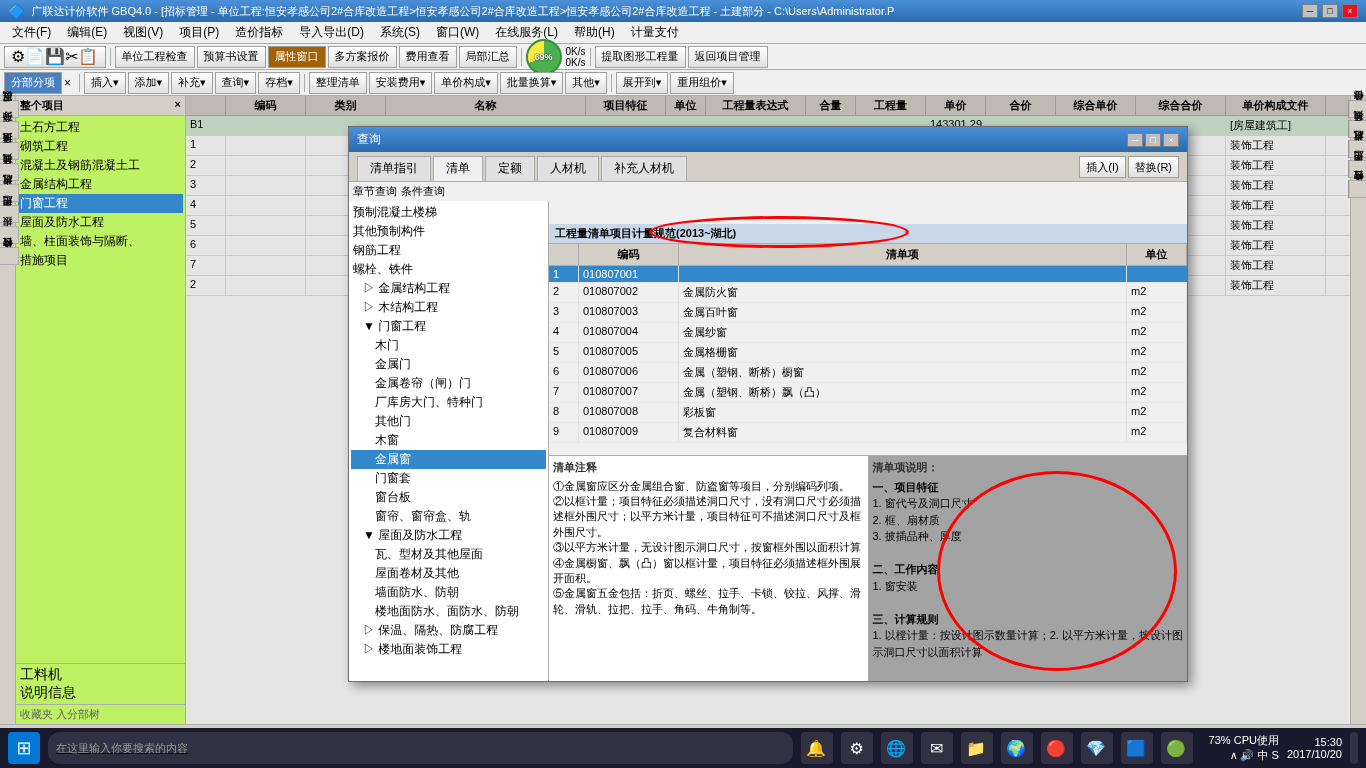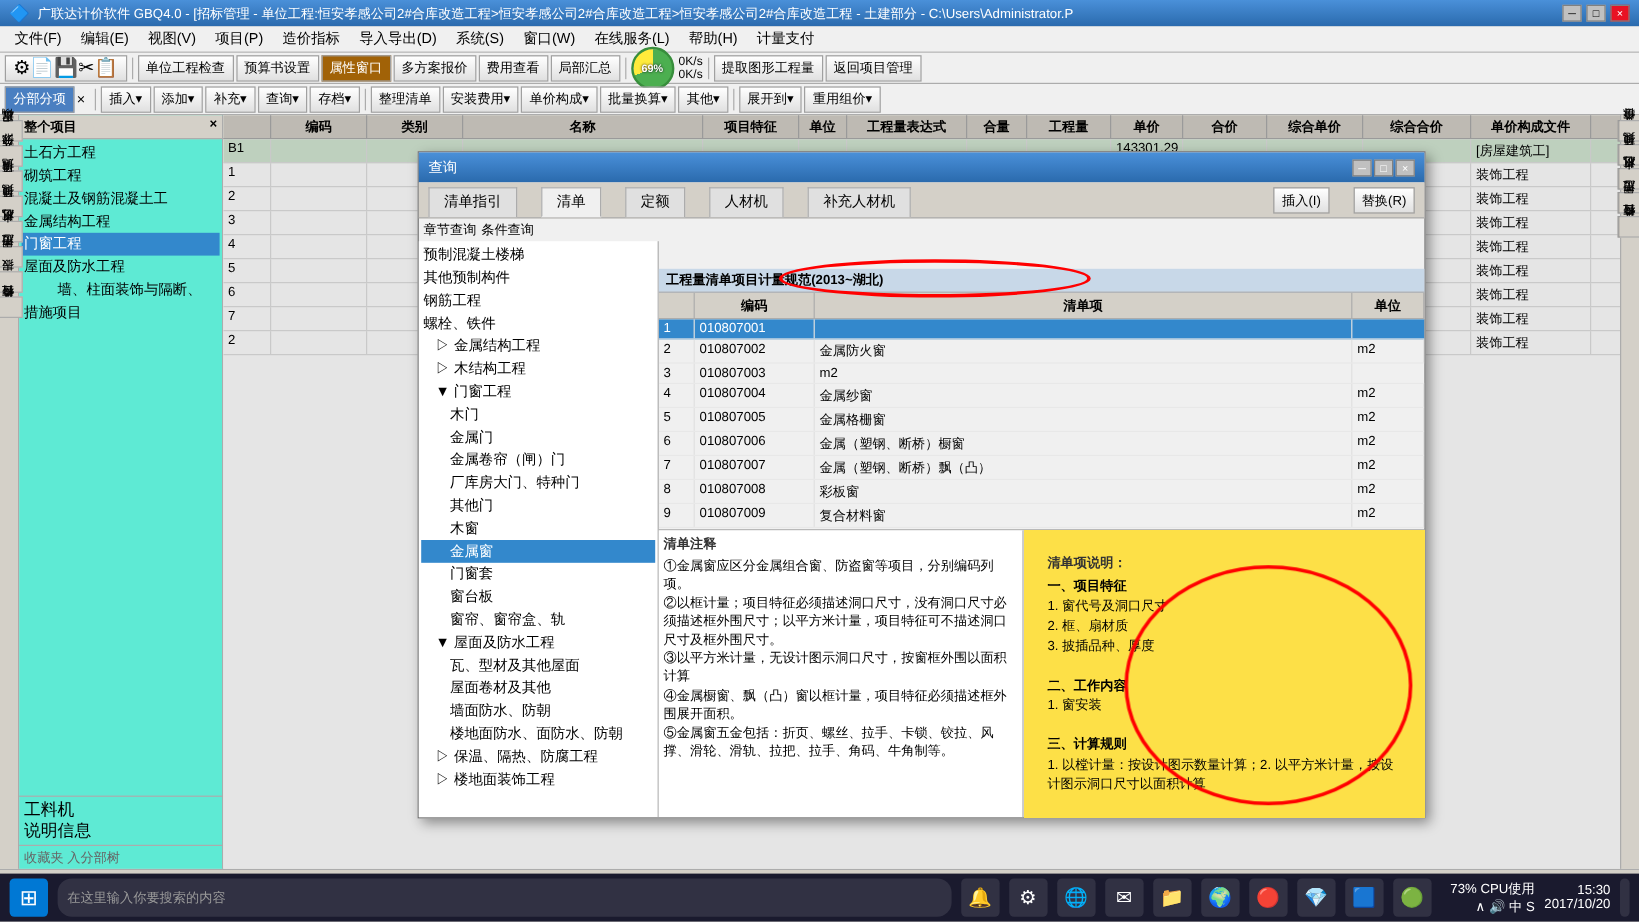--- a/index.html
+++ b/index.html
@@ -86,21 +86,21 @@
       cursor: pointer;
       background: #d4d0c8;
       border: 1px solid #acacac;
       margin-bottom: 2px;
       white-space: nowrap;
     }
 
     
     .left-tree {
       width: 170px;
-      background: #5eead4;
+      background: #bef264;
       border-right: 1px solid #acacac;
       display: flex;
       flex-direction: column;
     }
     .left-tree-header {
       background: #d4d0c8;
       padding: 2px 4px;
       font-weight: bold;
       font-size: 11px;
       border-bottom: 1px solid #acacac;
@@ -221,21 +221,21 @@
       font-size: 12px;
     }
     .dialog-title-btns { display: flex; gap: 2px; }
     .dlg-btn { width: 16px; height: 14px; background: #c0c0c0; border: 1px solid #808080; font-size: 9px; display: flex; align-items: center; justify-content: center; cursor: pointer; }
 
     .dialog-tabs {
       display: flex;
       background: #d4d0c8;
       border-bottom: 1px solid #acacac;
       padding: 4px 8px 0;
-      gap: 20px;
+      gap: 2px;
     }
     .dialog-tab {
       padding: 3px 12px;
       border: 1px solid #acacac;
       background: #e0e0e0;
       cursor: pointer;
       font-size: 12px;
       border-bottom: none;
     }
     .dialog-tab.active {
@@ -300,24 +300,24 @@
       font-size: 11px;
       background: white;
     }
     .dlg-notes-title {
       font-weight: bold;
       margin-bottom: 4px;
       color: #333;
     }
     .dlg-description {
       flex: 1;
-      padding: 20px;
+      padding: 4px;
       overflow-y: auto;
       font-size: 11px;
-      background: #fde047;
+      background: #a3a3a3;
     }
     .dlg-desc-title {
       font-weight: bold;
       margin-bottom: 4px;
       color: #333;
     }
 
     .search-row {
       display: flex;
       gap: 4px;
@@ -416,21 +416,21 @@
       <span>整个项目</span>
       <span style="cursor:pointer;">×</span>
     </div>
     <div class="tree-content">
       <div class="tree-item">土石方工程</div>
       <div class="tree-item">砌筑工程</div>
       <div class="tree-item" style="overflow:hidden;text-overflow:ellipsis;">混凝土及钢筋混凝土工</div>
       <div class="tree-item">金属结构工程</div>
       <div class="tree-item selected">门窗工程</div>
       <div class="tree-item">屋面及防水工程</div>
-      <div class="tree-item" style="overflow:hidden;text-overflow:ellipsis;margin-left:28px;">墙、柱面装饰与隔断、</div>
+      <div class="tree-item" style="overflow:hidden;text-overflow:ellipsis;">墙、柱面装饰与隔断、</div>
       <div class="tree-item">措施项目</div>
     </div>
     <div style="border-top:1px solid #acacac; padding:2px 4px; font-size:14px;">
       <div>工料机</div>
       <div>说明信息</div>
     </div>
     <div style="border-top:1px solid #acacac; padding:2px 4px; font-size:11px; color:#666;">
       <span>收藏夹 入分部树</span>
     </div>
   </div>
@@ -682,20 +682,21 @@
               </div>
               <div class="dlg-table-row">
                 <div class="dlg-td">2</div>
                 <div class="dlg-td">010807002</div>
                 <div class="dlg-td">金属防火窗</div>
                 <div class="dlg-td">m2</div>
               </div>
               <div class="dlg-table-row">
                 <div class="dlg-td">3</div>
                 <div class="dlg-td">010807003</div>
+                <div class="dlg-td">金属百叶窗</div>
                 <div class="dlg-td">m2</div>
               </div>
               <div class="dlg-table-row">
                 <div class="dlg-td">4</div>
                 <div class="dlg-td">010807004</div>
                 <div class="dlg-td">金属纱窗</div>
                 <div class="dlg-td">m2</div>
               </div>
               <div class="dlg-table-row">
                 <div class="dlg-td">5</div>
@@ -774,21 +775,21 @@
 <div class="status-bar">
   <span>清单库：工程量清单项目计量规范(2013~湖北)</span>
   <span>定额库：湖北省房屋建筑与装饰工程消耗量定额及基价表(2013)</span>
   <span>定额专业：建筑工程</span>
   <span>当前分部：门窗工程</span>
   <span>计税模式：增值税（一般计税方法）</span>
 </div>
 
 <div class="taskbar">
   <div class="taskbar-start">⊞</div>
-  <div style="flex:1; background:rgba(255,255,255,0.1); height:32px; border-radius:12px; display:flex; align-items:center; padding:0 8px;">
+  <div style="flex:1; background:rgba(255,255,255,0.1); height:32px; border-radius:12px; display:flex; align-items:center; padding:0 8px;text-decoration:underline;">
     <span style="color:#999; font-size:11px;">在这里输入你要搜索的内容</span>
   </div>
   <div class="taskbar-icon">🔔</div>
   <div class="taskbar-icon">⚙</div>
   <div class="taskbar-icon">🌐</div>
   <div class="taskbar-icon">✉</div>
   <div class="taskbar-icon">📁</div>
   <div class="taskbar-icon">🌍</div>
   <div class="taskbar-icon">🔴</div>
   <div class="taskbar-icon">💎</div>

